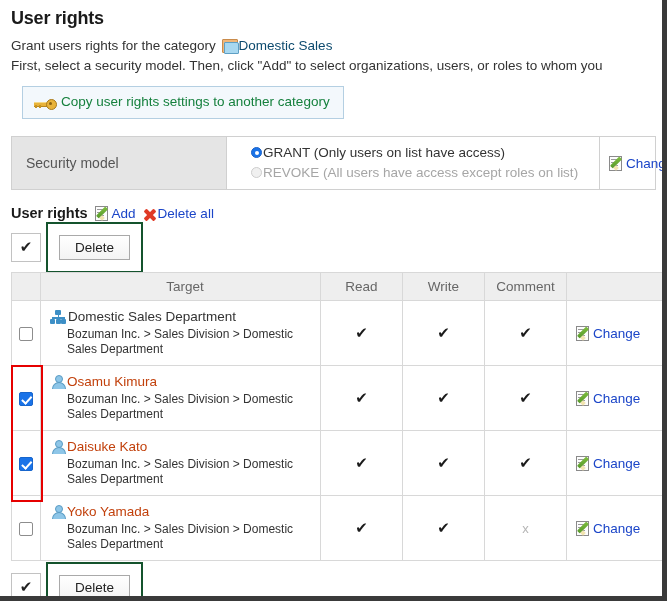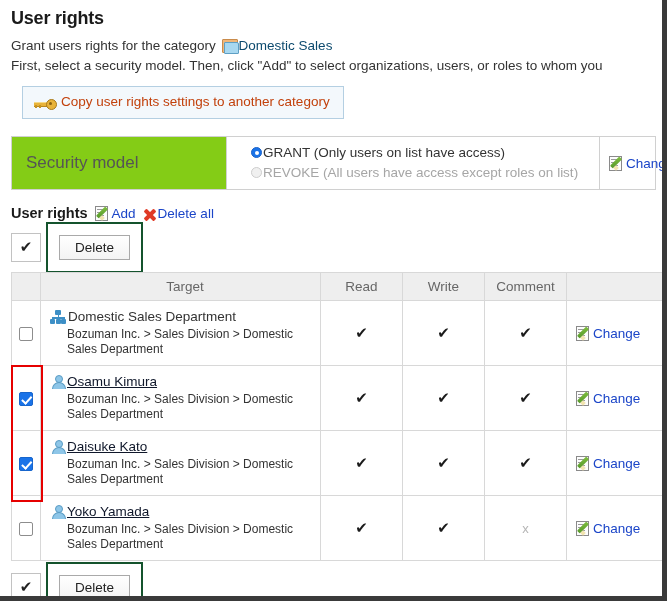--- a/index.html
+++ b/index.html
@@ -135,21 +135,21 @@
     border-radius: 7px 7px 0 0;
   }
 
   
   .copy-btn {
     display: inline-block;
     margin: 11px 0 0 11px;
     padding: 7px 13px 7px 11px;
     background: #f3f8fc;
     border: 1px solid #b4cfe2;
-    color: #c2410c;
+    color: #15803d;
     font-size: 13.5px;
     line-height: 16px;
     white-space: nowrap;
     cursor: pointer;
   }
   .copy-btn .lbl { vertical-align: 1px; }
 
   
   .sec-table {
     margin-top: 17px;
@@ -157,23 +157,23 @@
     border-collapse: collapse;
     border: 1px solid #d0d0d0;
     table-layout: fixed;
   }
   .sec-table td {
     border: 1px solid #d0d0d0;
     vertical-align: middle;
   }
   .sec-label {
     width: 200px;
-    background: #84cc16;
+    background: #e5e5e5;
     color: #555555;
-    font-size: 17px;
+    font-size: 14px;
     padding: 10px 0 10px 14px;
   }
   .sec-opts {
     width: 348px;
     padding: 6px 0 6px 24px;
     background: #ffffff;
   }
   .sec-change {
     padding: 6px 0 6px 9px;
     background: #ffffff;
@@ -281,21 +281,21 @@
   .cell-target { padding: 7px 6px 8px 9px !important; vertical-align: middle; }
   .cell-perm { text-align: center; vertical-align: middle; font-size: 15px; color: #1a1a1a; }
   .cell-perm.no { color: #b5b5b5; font-size: 13px; }
   .cell-act { padding-left: 9px !important; vertical-align: middle; }
   .target-name {
     font-size: 13.5px;
     line-height: 17px;
     white-space: nowrap;
   }
   .target-name.org { color: #333333; }
-  .target-name.usr a { color: #0f172a; text-decoration: underline; }
+  .target-name.usr a { color: #c2410c; }
   .target-path {
     font-size: 12px;
     color: #333333;
     line-height: 15px;
     margin-top: 2px;
     padding-left: 17px;
     max-width: 235px;
   }
   .cb {
     display: inline-block;

